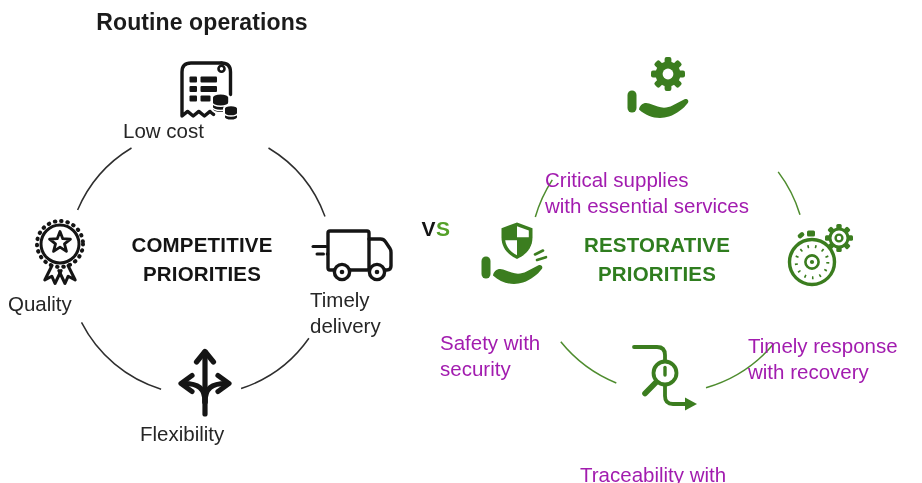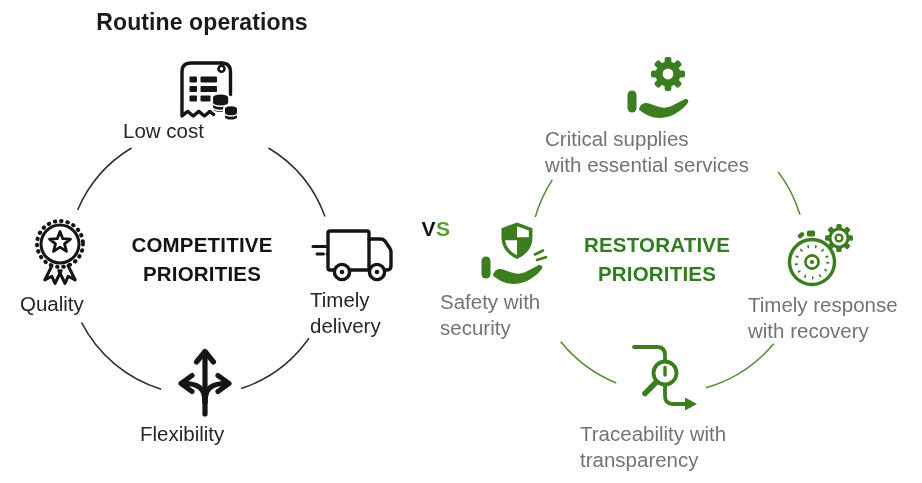--- a/index.html
+++ b/index.html
@@ -7,21 +7,21 @@
     position:relative;width:922px;height:483px;background:#fff;overflow:hidden;
     font-family:"Liberation Sans",sans-serif;
   }
   .abs{position:absolute;}
   .panel-title{font-size:23px;font-weight:700;text-align:center;color:#1b1b1b;letter-spacing:.1px;}
   .panel-title.green{color:#2f7d1f;}
   .center-title{font-size:20.5px;font-weight:700;line-height:29px;text-align:center;
     color:#141414;white-space:pre-line;letter-spacing:.2px;}
   .center-title.green{color:#2f7d1f;}
   .label{font-size:20.5px;line-height:26px;text-align:left;color:#262626;white-space:pre-line;}
-  .label.green{color:#737373;}
+  .label.green{color:#a21caf;margin-top:41px;}
   .vs{font-size:21px;font-weight:700;letter-spacing:.5px;}
   .vs .v{color:#141414;}
   .vs .s{color:#54a028;}
   svg{display:block;}
 </style>
 </head>
 <body>
 
 <div id="canvas">
 
@@ -70,21 +70,21 @@
     <svg width="78" height="80" viewBox="0 0 78 80">
       <g stroke="#151515" fill="none" stroke-linecap="round" stroke-linejoin="round">
         <circle cx="39" cy="35" r="23" stroke-width="4" stroke-dasharray="0.5 5.9"></circle>
         <circle cx="39" cy="35" r="19" stroke-width="3"></circle>
         <path stroke-width="2.8" d="M39,22.5 L41.76,29.7 L49.46,30.1 L43.47,34.95 L45.47,42.4 L39,38.2 L32.53,42.4 L34.53,34.95 L28.54,30.1 L36.24,29.7 Z"></path>
         <path stroke-width="3" d="M31,56.5 l-7.2,14.5 7,-3.8 3.2,7.3 6.2,-13"></path>
         <path stroke-width="3" d="M47,56.5 l7.2,14.5 -7,-3.8 -3.2,7.3 -6.2,-13"></path>
       </g>
     </svg>
   </div>
-  <div class="abs label" style="left:20px;top:291px;width:104px;">Quality</div>
+  <div class="abs label" style="left:8px;top:291px;width:104px;">Quality</div>
 
   <div class="abs center-title" style="left:100px;top:230px;width:204px;">COMPETITIVE
 PRIORITIES</div>
 
   <div class="abs" style="left:311px;top:218px;">
     <svg width="88" height="72" viewBox="0 0 88 72">
       <g stroke="#151515" stroke-width="3.4" fill="none" stroke-linecap="round" stroke-linejoin="round">
         <rect x="17" y="13" width="41" height="39" rx="2"></rect>
         <path d="M58,21 h11.5 q3.2,0 4.9,2.6 l4.4,6.6 q1.2,1.9 1.2,4.2 v13.6 q0,4 -4,4 H58"></path>
         <path d="M2,28.5 H15" stroke-width="3"></path>

